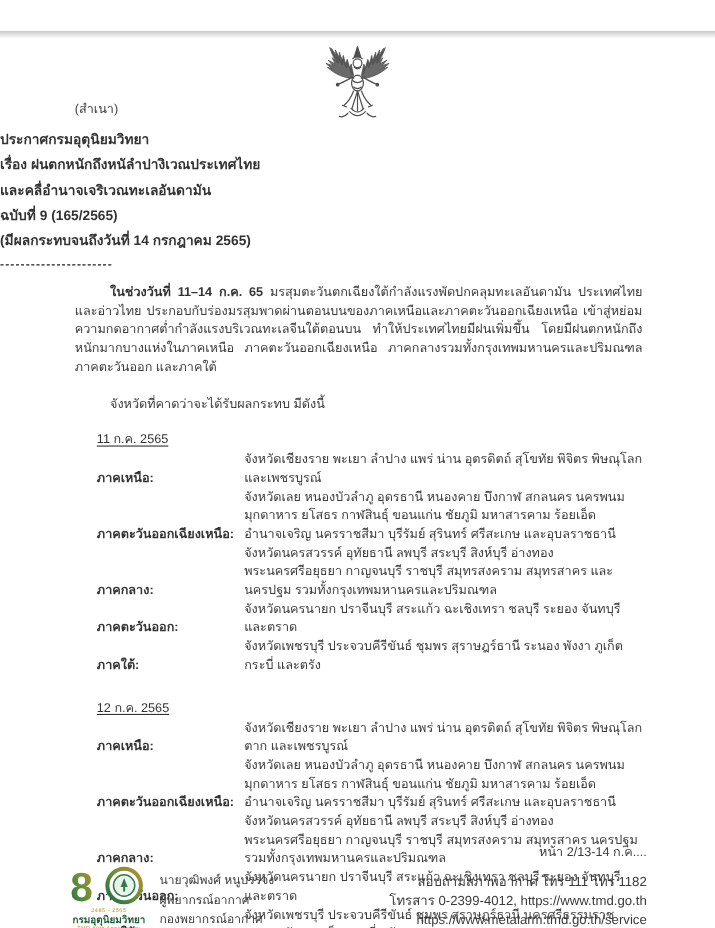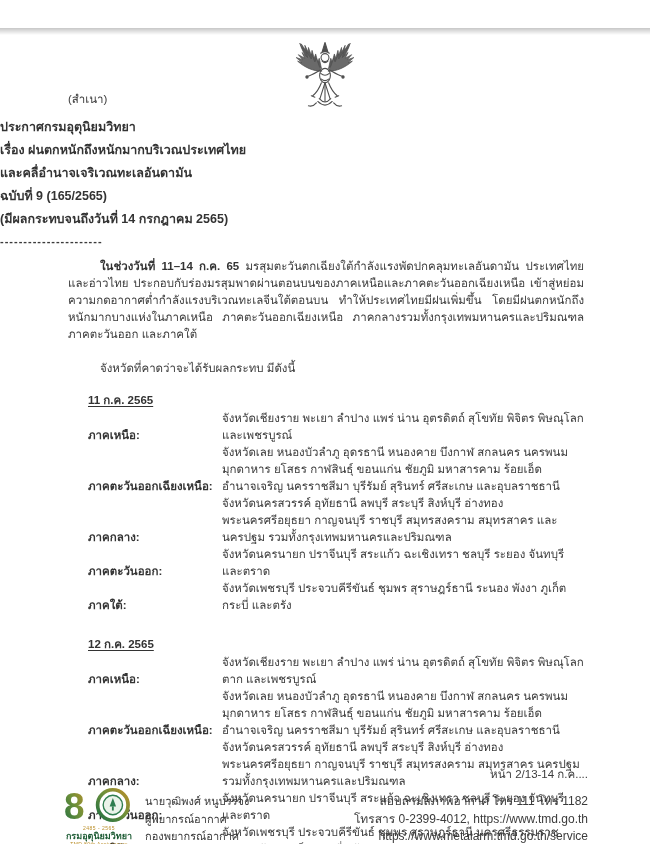--- a/index.html
+++ b/index.html
@@ -34,21 +34,21 @@
   .content {
     position:absolute; left:68px; top:230px; width:516px;
     font-size:11.5px; line-height:17px; color:#3b3b3b;
   }
   .intro { text-indent:32px; text-align:justify; }
   .intro .lead { font-weight:bold; color:#333; }
   .impact-line { margin-top:17px; text-indent:32px; }
   .section { margin-top:15px; margin-left:20px; }
   .section + .section { margin-top:22px; }
   .date-heading {
-    font-weight:bold; color:#333;
+    font-weight:normal; color:#333;
     text-decoration:underline; text-underline-offset:2px;
     margin-bottom:1px;
   }
   .region-row { display:flex; align-items:flex-end; }
   .region-label { flex:none; width:134px; font-weight:bold; color:#333; }
   .region-provinces { flex:1; }
   .page-number {
     position:absolute; right:62px; top:737px;
     font-size:11.5px; color:#3b3b3b;
   }
@@ -110,21 +110,21 @@
       <path d="M50,60 L57,82"></path>
       <path d="M42,82 Q50,91 58,82"></path>
       <path d="M40,86 Q50,96 60,86"></path>
       <path d="M38,88 Q33,94 27,92"></path>
       <path d="M62,88 Q67,94 73,92"></path>
     </svg>
   </div>
 
   <div class="title-block">
     <div>ประกาศกรมอุตุนิยมวิทยา</div>
-    <div>เรื่อง ฝนตกหนักถึงหนักมากบริเวณประเทศไทย</div>
+    <div>เรื่อง ฝนตกหนักถึงหนัลำปางิเวณประเทศไทย</div>
     <div>และคลื่อำนาจเจริเวณทะเลอันดามัน</div>
     <div>ฉบับที่ 9 (165/2565)</div>
     <div>(มีผลกระทบจนถึงวันที่ 14 กรกฎาคม 2565)</div>
     <div class="separator-line">----------------------</div>
   </div>
 
   <div class="content">
     <p class="intro"><span class="lead">ในช่วงวันที่ 11–14 ก.ค. 65</span><span> มรสุมตะวันตกเฉียงใต้กำลังแรงพัดปกคลุมทะเลอันดามัน ประเทศไทย และอ่าวไทย ประกอบกับร่องมรสุมพาดผ่านตอนบนของภาคเหนือและภาคตะวันออกเฉียงเหนือ เข้าสู่หย่อมความกดอากาศต่ำกำลังแรงบริเวณทะเลจีนใต้ตอนบน ทำให้ประเทศไทยมีฝนเพิ่มขึ้น โดยมีฝนตกหนักถึงหนักมากบางแห่งในภาคเหนือ ภาคตะวันออกเฉียงเหนือ ภาคกลางรวมทั้งกรุงเทพมหานครและปริมณฑล ภาคตะวันออก และภาคใต้</span></p>
 
     <p class="impact-line">จังหวัดที่คาดว่าจะได้รับผลกระทบ มีดังนี้</p>

